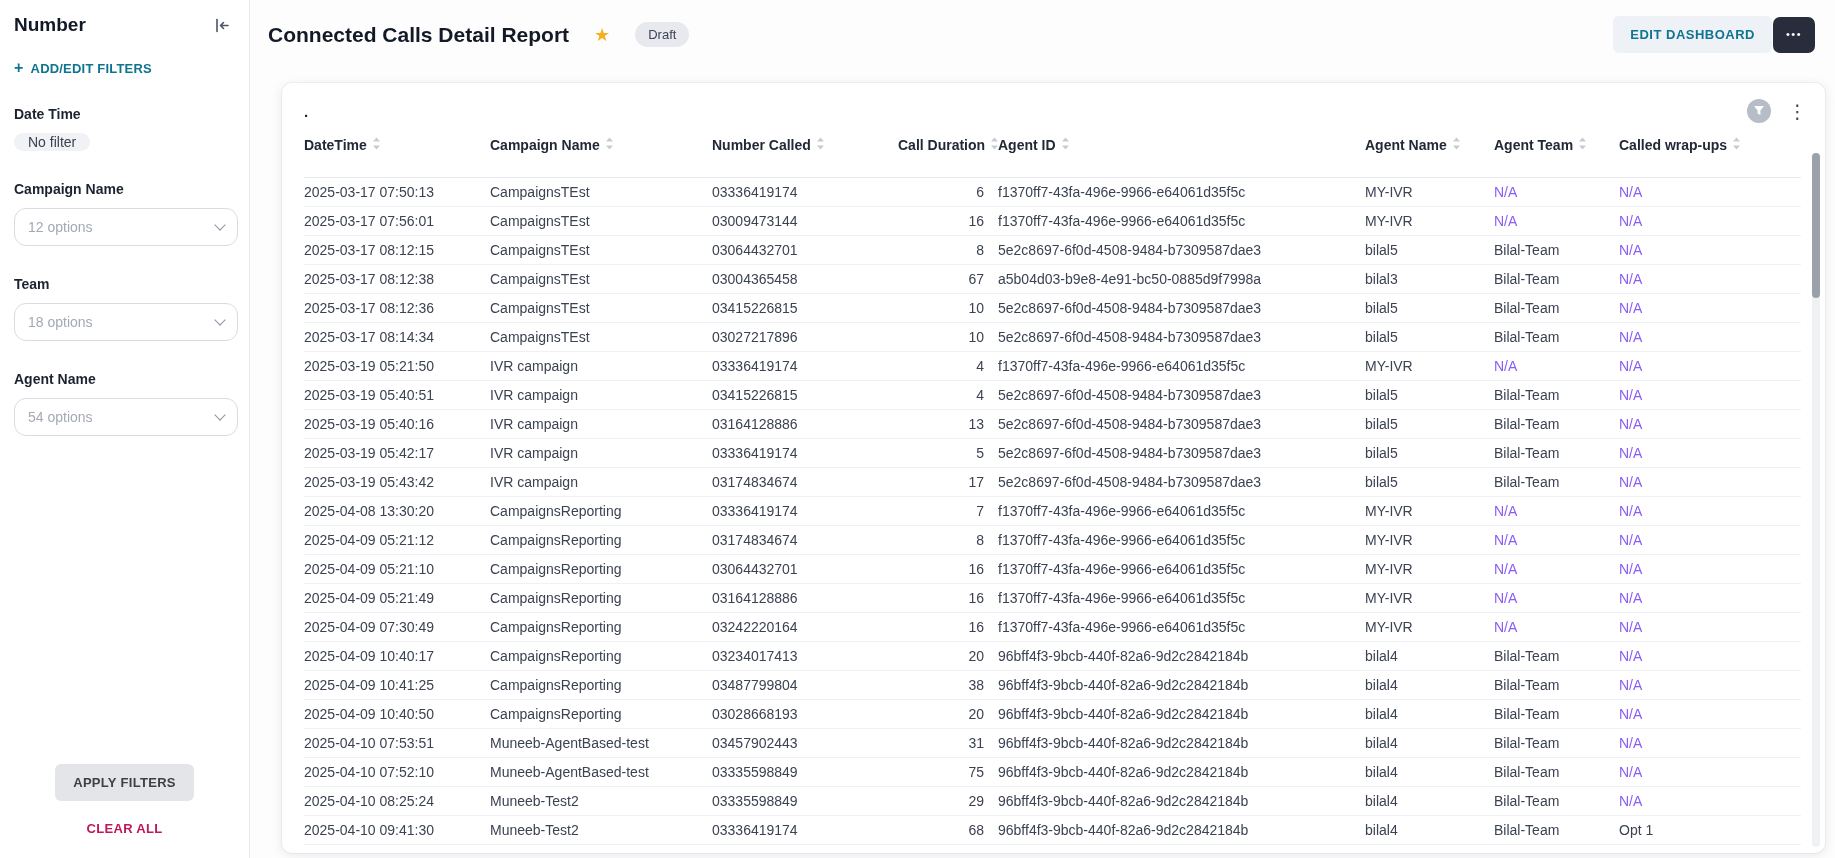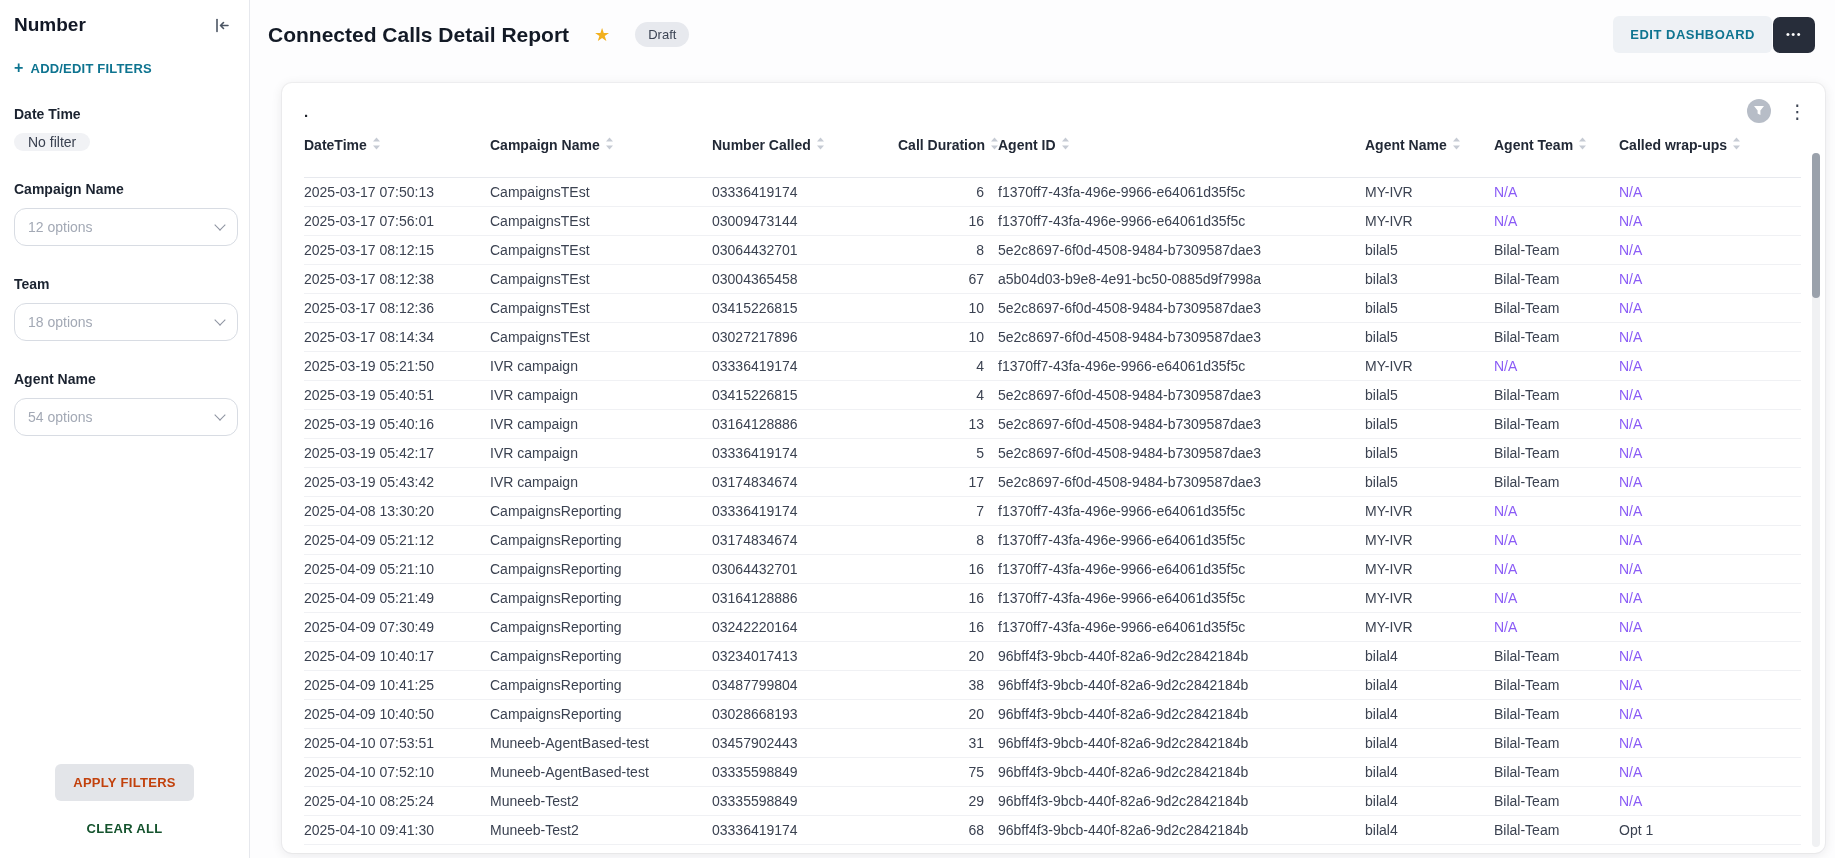--- a/index.html
+++ b/index.html
@@ -36,24 +36,24 @@
     display:flex; align-items:center; justify-content:space-between;
     padding:0 13px; background:#fff; color:#a3a9b5; font-size:14px; cursor:pointer;gap:20px;
   }
   .chev {
     width:8px; height:8px; border-right:1.6px solid #8d93a0; border-bottom:1.6px solid #8d93a0;
     transform:rotate(45deg); margin-top:-4px;
   }
   .sb-bottom { position:absolute; bottom:22px; left:0; width:100%; text-align:center; }
   .apply-btn {
     background:#e3e5e9; border:none; border-radius:6px; padding:11px 18px;
-    font-size:13px; font-weight:700; color:#c2410c; letter-spacing:.3px;
+    font-size:13px; font-weight:700; color:#404040; letter-spacing:.3px;
     font-family:inherit; cursor:pointer;
   }
-  .clear-all { margin-top:20px; color:#14532d; font-size:13px; font-weight:600; letter-spacing:.3px; cursor:pointer; }
+  .clear-all { margin-top:20px; color:#be185d; font-size:13px; font-weight:600; letter-spacing:.3px; cursor:pointer; }
 
   
   .main { flex:1; height:100%; position:relative; overflow:hidden; background:#fdfdfe; }
   .topbar { display:flex; justify-content:space-between; align-items:center; padding:16px 20px 0 18px; }
   .title-wrap { display:flex; align-items:center; gap:25px; }
   .page-title { font-size:21px; font-weight:700; color:#131a26; margin:0; }
   .star { color:#f2b01e; font-size:18px; cursor:pointer; }
   .badge { background:#e7e9ee; color:#3c4454; border-radius:13px; padding:5px 13px; font-size:13px; }
   .actions { display:flex; align-items:center; gap:1px; }
   .edit-dash {

